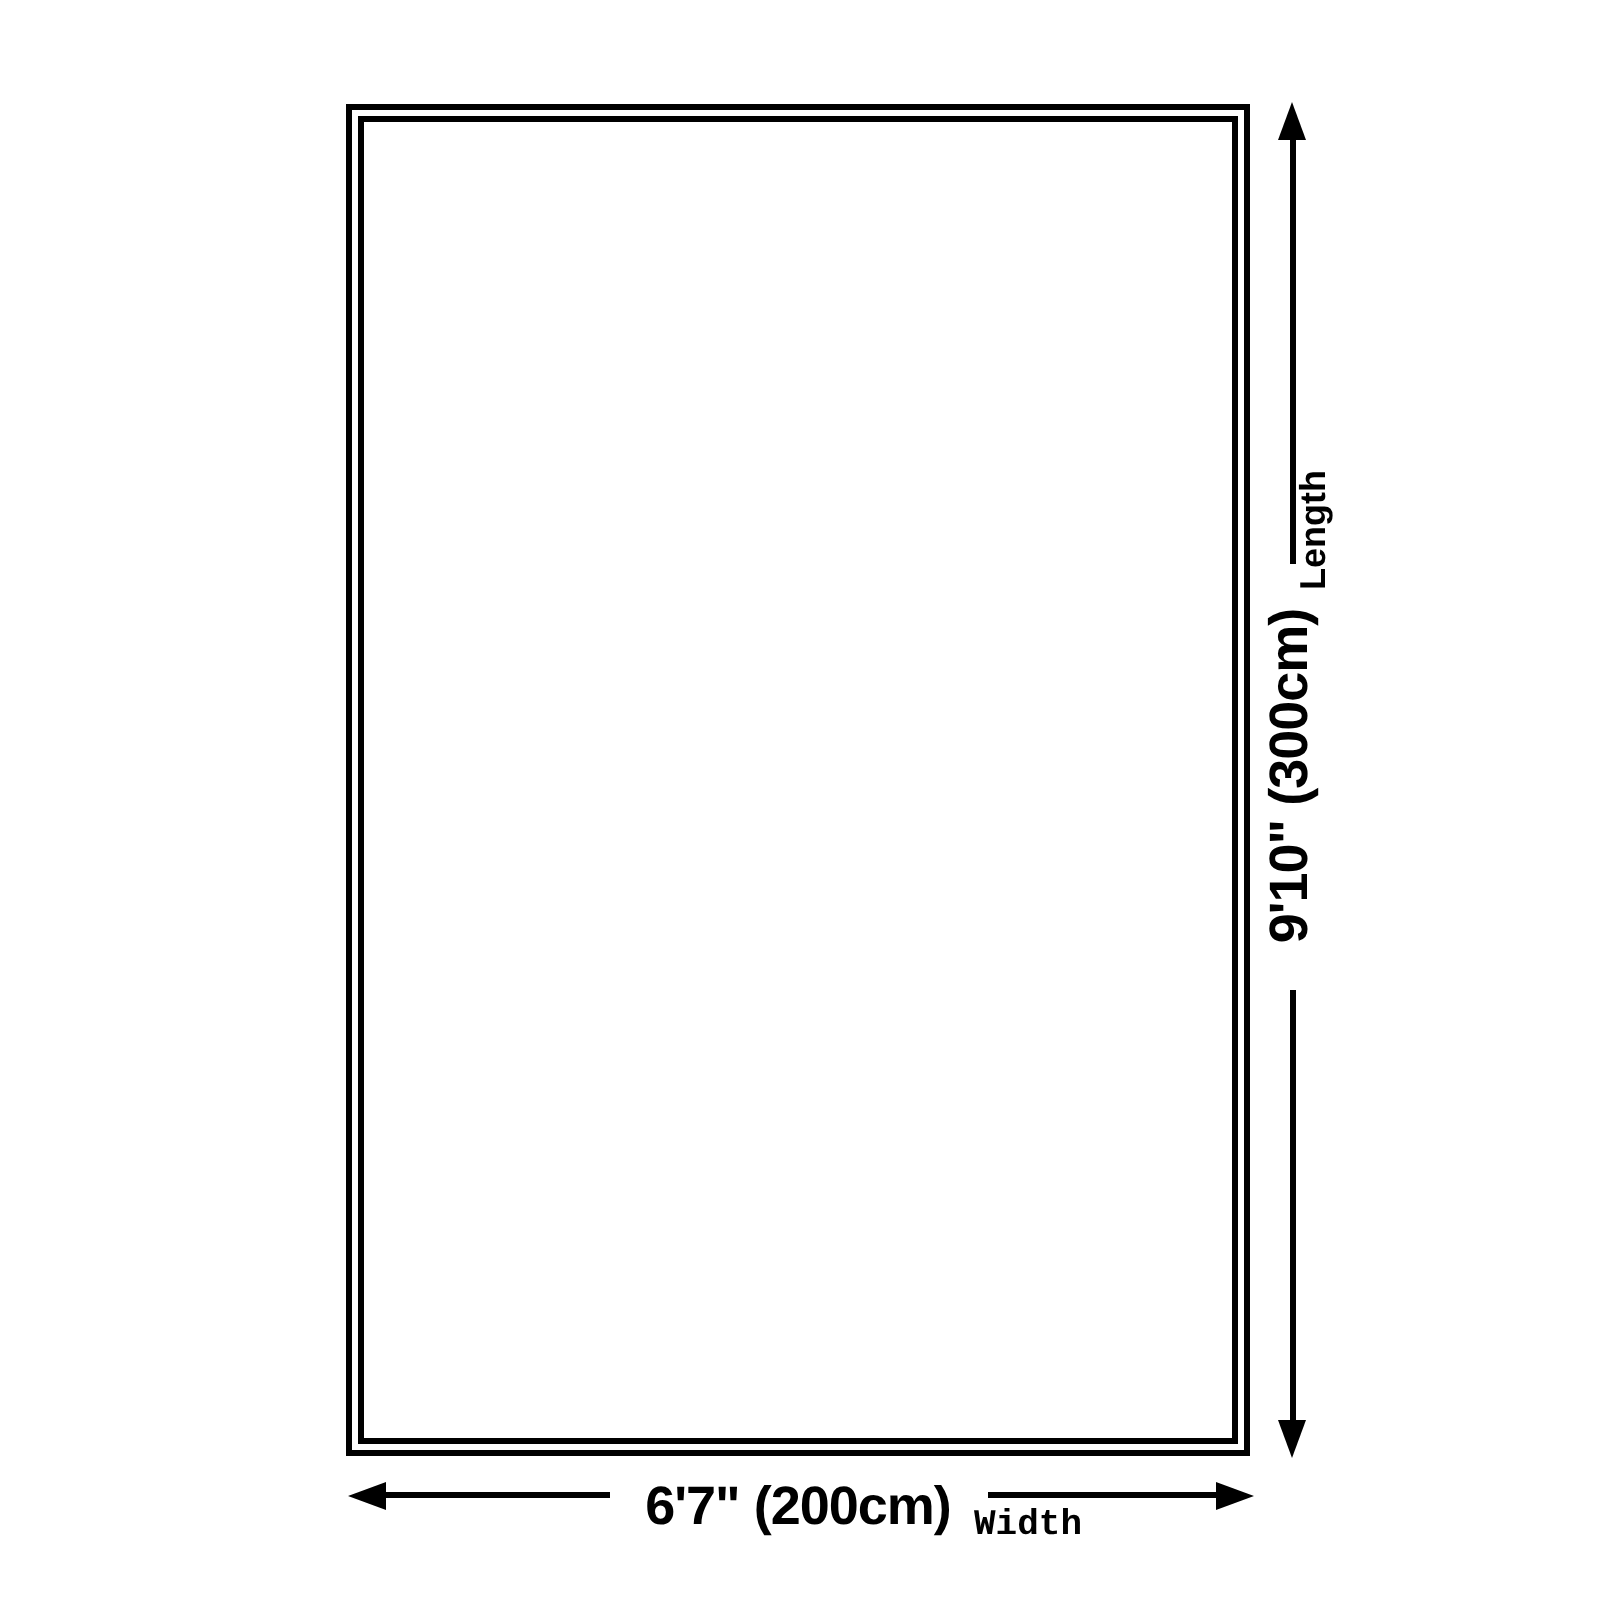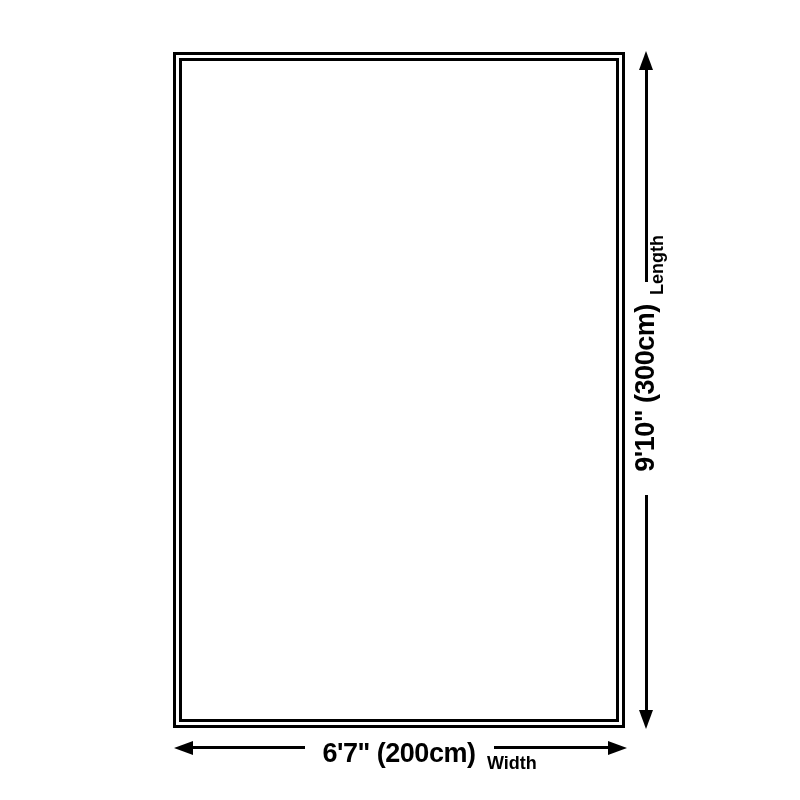--- a/index.html
+++ b/index.html
@@ -65,21 +65,21 @@
     font-weight: 700;
     color: var(--line);
     white-space: nowrap;
   }
   .dim-value { font-size: 27px; line-height: 31px; letter-spacing: -0.5px; }
   .dim-name  { font-size: 18px; line-height: 21px; }
   .width-value {
     left: 173px; top: 738px; width: 452px;
     text-align: center;
   }
-  .width-name { left: 487px; top: 753px; }
+  .width-name { left: 487px; top: 753px; font-family: Liberation Mono, monospace; }
   .length-value {
     left: 645px; top: 388px;
     transform: translate(-50%, -50%) rotate(-90deg);
   }
   .length-name {
     left: 657px; top: 265px;
     transform: translate(-50%, -50%) rotate(-90deg);
   }
 </style>
 </head>

